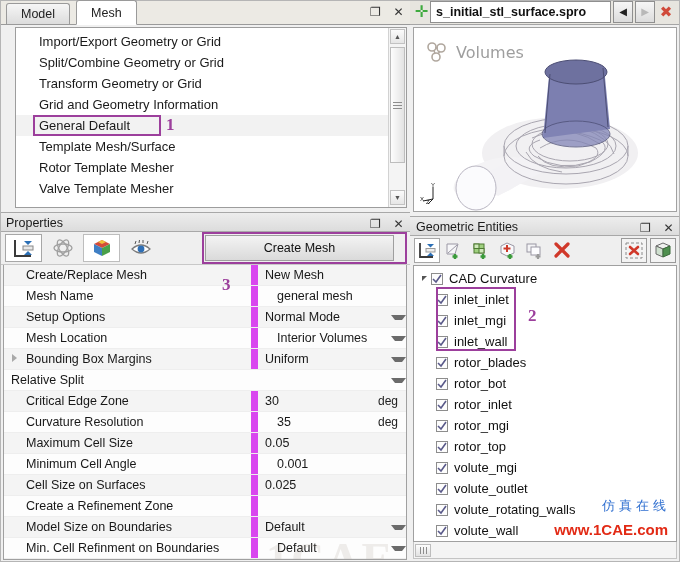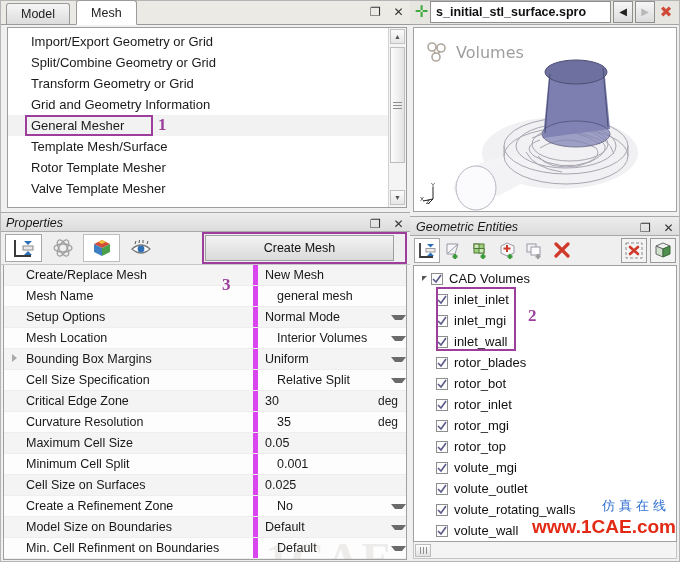--- a/index.html
+++ b/index.html
@@ -36,21 +36,21 @@
     background:#ffffff;height:25px;line-height:24px;
     border-bottom:1px solid #ffffff;margin-bottom:-1px;
     position:relative;z-index:3;
   }
   .winbtns{position:absolute;right:4px;top:4px;display:flex;gap:8px;align-items:center;}
   .winbtn{width:15px;height:15px;display:flex;align-items:center;justify-content:center;
     font-size:12px;color:#333;cursor:default;}
 
   
   .listwrap{
-    margin:2px 3px 0 7px;
+    margin:2px 3px 0 15px;
     background:#ffffff;
     border:1px solid #9d9d9d;
     flex:0 0 181px;
     display:flex;position:relative;
     box-sizing:border-box;
   }
   .listinner{flex:1;position:relative;overflow:hidden;padding-top:3px;}
   .cmd{
     height:21px;line-height:21px;padding-left:23px;
     font-size:13px;color:#1a1a1a;white-space:nowrap;
@@ -82,21 +82,20 @@
   .grip i{display:block;width:9px;height:1px;background:#8d8d8d;margin:2px 0;}
 
   
   .prop-panel{flex:1;display:flex;flex-direction:column;margin-top:4px;}
   .panel-title{
     height:20px;line-height:20px;
     background:linear-gradient(#ededed,#dcdcdc);
     border-top:1px solid #a8a8a8;border-bottom:1px solid #a8a8a8;
     padding-left:6px;font-size:12.5px;color:#1a1a1a;position:relative;
     box-sizing:border-box;
-    font-style:italic;
   }
   .ptoolbar{
     height:33px;background:#efefef;display:flex;align-items:center;
     padding-left:5px;position:relative;box-sizing:border-box;
     border-bottom:1px solid #c8c8c8;
   }
   .tbtn{
     width:37px;height:28px;margin-right:2px;border:1px solid transparent;
     display:flex;align-items:center;justify-content:center;box-sizing:border-box;
     background:#efefef;
@@ -121,21 +120,21 @@
   }
   .row{
     height:20px;display:flex;align-items:center;
     border-bottom:1px solid #eeeeee;flex:0 0 20px;
   }
   .row.alt{background:#f4f4f4;}
   .row.plain{background:#fdfdfd;gap:12px;}
   .r-label{
     width:254px;padding-left:22px;box-sizing:border-box;
     font-size:12.5px;color:#181818;white-space:nowrap;
-    border-right:5px solid #d946ef;height:20px;line-height:20px;
+    border-right:7px solid #d946ef;height:20px;line-height:20px;
     position:relative;
   }
   .r-label .tri{
     position:absolute;left:8px;top:5px;width:0;height:0;
     border-left:5px solid #a9a9a9;border-top:4px solid transparent;
     border-bottom:4px solid transparent;
   }
   .r-val{
     flex:1;padding-left:7px;font-size:12.5px;color:#181818;
     display:flex;align-items:center;height:20px;white-space:nowrap;
@@ -214,22 +213,22 @@
     font-size:46px;font-weight:bold;color:rgba(170,160,150,0.18);
     letter-spacing:2px;pointer-events:none;white-space:nowrap;
     font-family:"Liberation Serif",serif;
   }
   .wm-cn{
     position:absolute;right:6px;bottom:26px;
     font-size:13px;font-weight:normal;color:#2f6fd0;
     letter-spacing:4px;pointer-events:none;white-space:nowrap;
   }
   .wm-url{
-    position:absolute;right:0;bottom:3px;
-    font-size:19px;font-weight:bold;color:#e22a15;
+    position:absolute;right:8px;bottom:3px;
+    font-size:15px;font-weight:bold;color:#e22a15;
     letter-spacing:0px;pointer-events:none;white-space:nowrap;
   }
   .edge{position:absolute;inset:0;border:1px solid #b5b5b5;pointer-events:none;box-sizing:border-box;}
 </style>
 </head>
 <body>
 
 <div class="app">
 
   <div class="left-col">
@@ -242,21 +241,21 @@
         <div class="winbtn">✕</div>
       </div>
     </div>
 
     <div class="listwrap">
       <div class="listinner">
         <div class="cmd">Import/Export Geometry or Grid</div>
         <div class="cmd">Split/Combine Geometry or Grid</div>
         <div class="cmd">Transform Geometry or Grid</div>
         <div class="cmd">Grid and Geometry Information</div>
-        <div class="cmd sel">General Mesher</div>
+        <div class="cmd sel">General Default</div>
         <div class="cmd">Template Mesh/Surface</div>
         <div class="cmd">Rotor Template Mesher</div>
         <div class="cmd">Valve Template Mesher</div>
 
         <div class="hl-box" style="left:17px;top:87px;width:128px;height:21px;"></div>
         <div class="anno" style="left:150px;top:87px;">1</div>
       </div>
 
       <div class="vsb">
         <div class="sbtn">
@@ -351,21 +350,20 @@
             </div>
         </div>
         <div class="row alt">
           <div class="r-label"><span class="tri"></span><span>Bounding Box Margins</span></div>
           <div class="r-val">
               <span>Uniform</span>
               <span class="caret"></span>
             </div>
         </div>
         <div class="row plain">
-          <div class="r-label">Cell Size Specification</div>
           <div class="r-val">
               <span>Relative Split</span>
               <span class="caret"></span>
             </div>
         </div>
         <div class="row alt">
           <div class="r-label">Critical Edge Zone</div>
           <div class="r-val">
               <span>30</span>
               <span class="unit">deg</span>
@@ -378,37 +376,33 @@
               <span class="unit">deg</span>
             </div>
         </div>
         <div class="row alt">
           <div class="r-label">Maximum Cell Size</div>
           <div class="r-val">
               <span>0.05</span>
             </div>
         </div>
         <div class="row plain">
-          <div class="r-label">Minimum Cell Split</div>
+          <div class="r-label">Minimum Cell Angle</div>
           <div class="r-val">
               <span>0.001</span>
             </div>
         </div>
         <div class="row alt">
           <div class="r-label">Cell Size on Surfaces</div>
           <div class="r-val">
               <span>0.025</span>
             </div>
         </div>
         <div class="row plain">
           <div class="r-label">Create a Refinement Zone</div>
-          <div class="r-val">
-              <span>No</span>
-              <span class="caret"></span>
-            </div>
         </div>
         <div class="row alt">
           <div class="r-label">Model Size on Boundaries</div>
           <div class="r-val">
               <span>Default</span>
               <span class="caret"></span>
             </div>
         </div>
         <div class="row plain">
           <div class="r-label">Min. Cell Refinment on Boundaries</div>
@@ -561,21 +555,21 @@
       <div class="tree">
         <div class="tnode root">
           <span class="expander">
               <i></i>
             </span>
           <span class="cb">
               <svg width="10" height="10" viewBox="0 0 10 10">
                 <path d="M1 5 L4 8 L9 1" stroke="#5a5a8a" stroke-width="1.6" fill="none"></path>
               </svg>
             </span>
-          <span>CAD Volumes</span>
+          <span>CAD Curvature</span>
         </div>
 
         <div class="tnode child">
             <span class="cb">
               <svg width="10" height="10" viewBox="0 0 10 10">
                 <path d="M1 5 L4 8 L9 1" stroke="#5a5a8a" stroke-width="1.6" fill="none"></path>
               </svg>
             </span>
             <span>inlet_inlet</span>
           </div>

